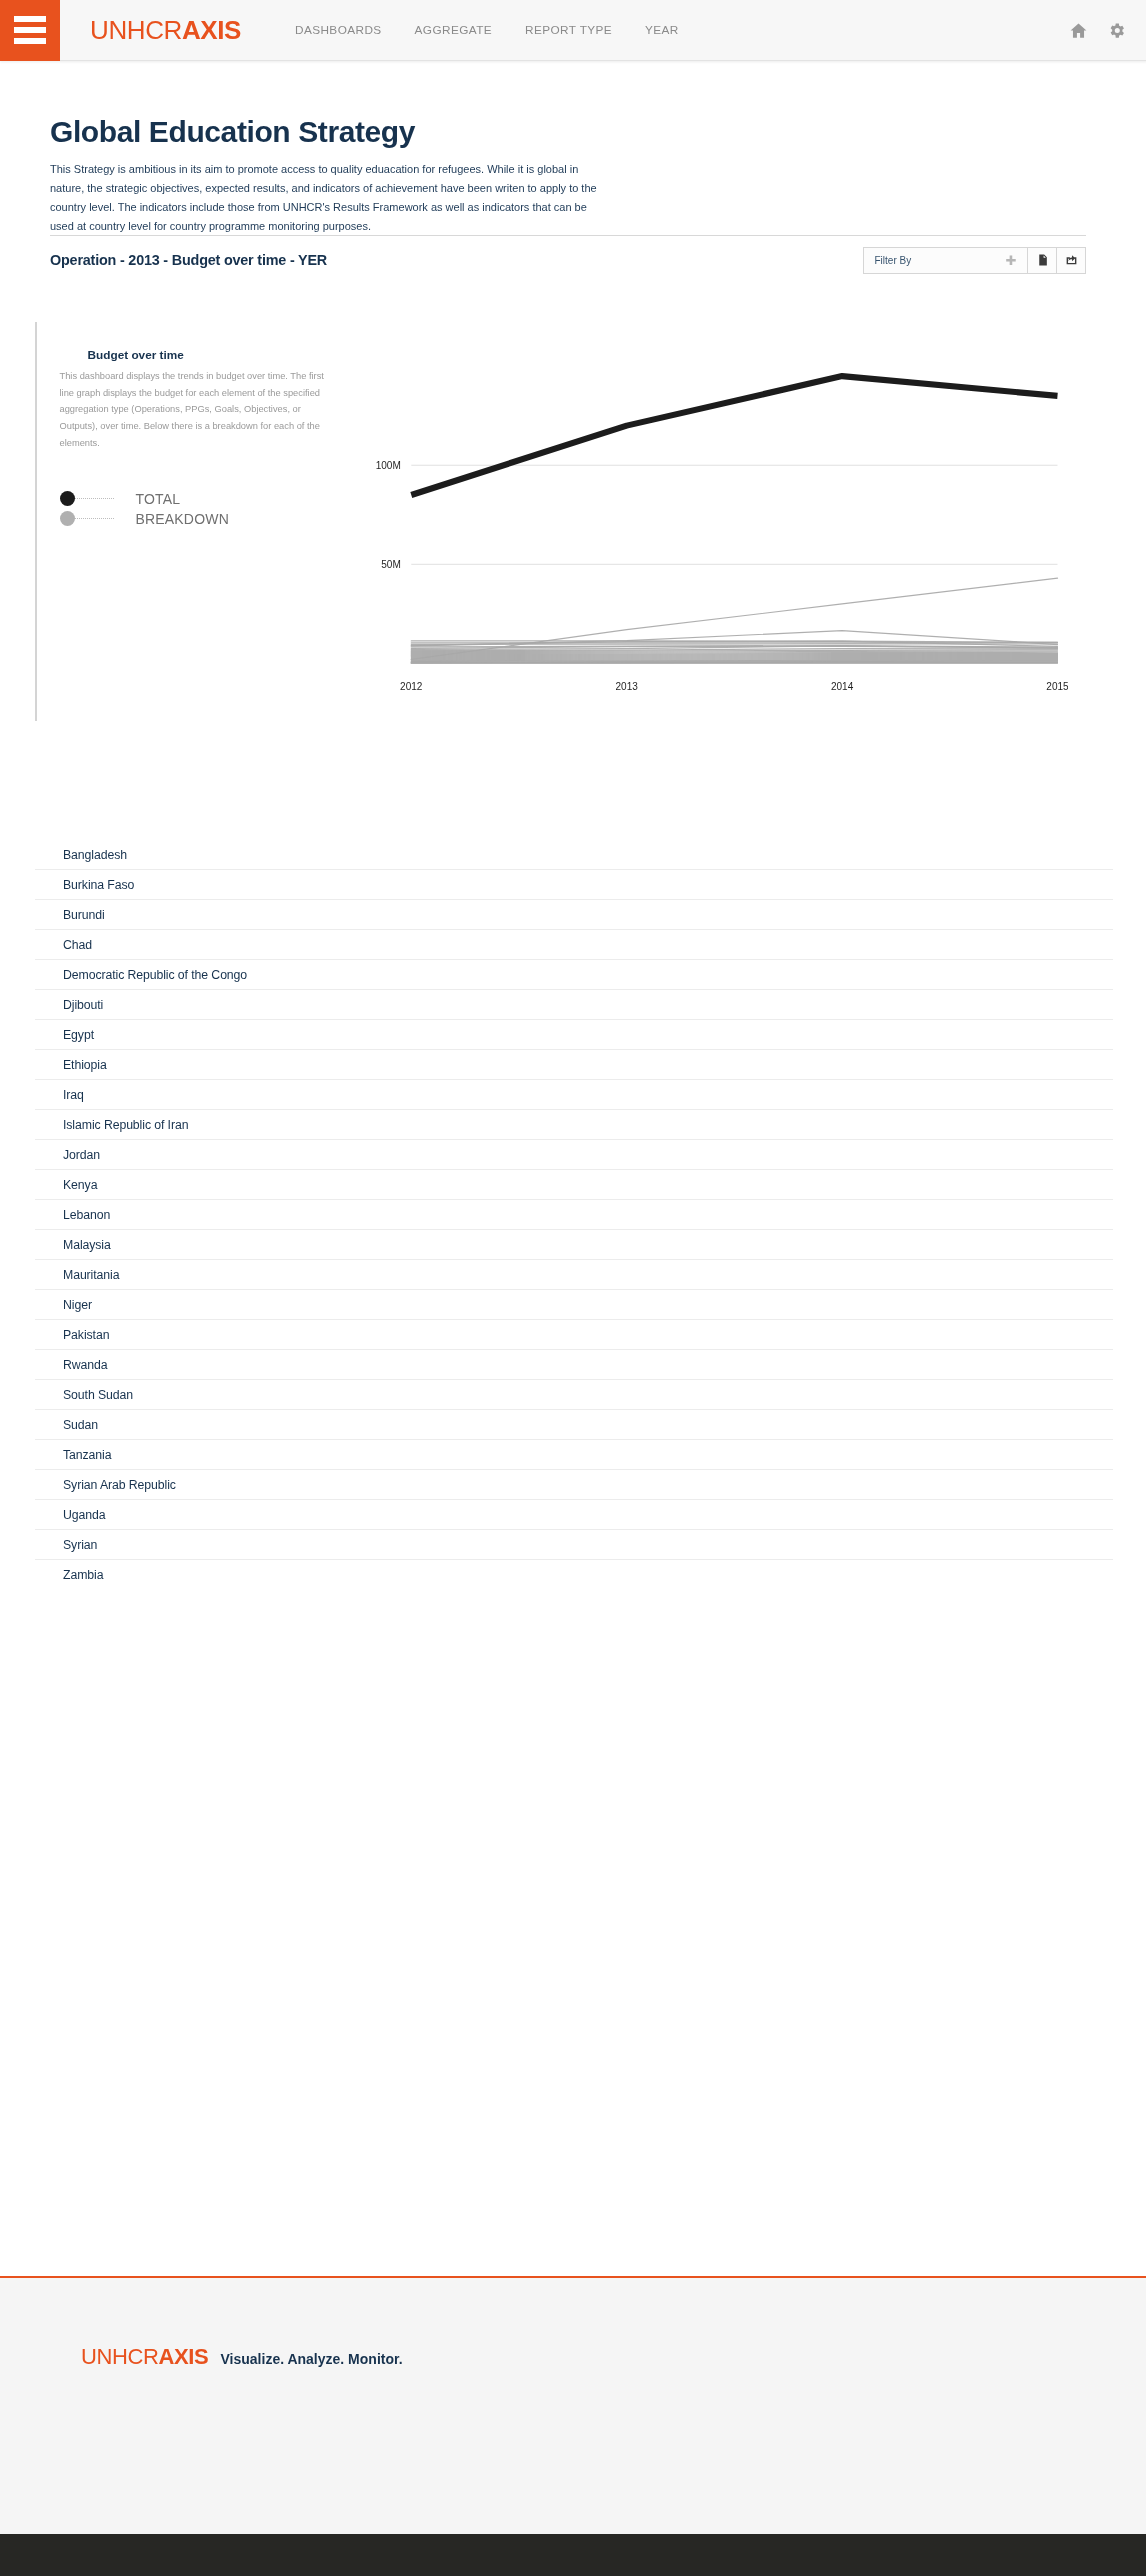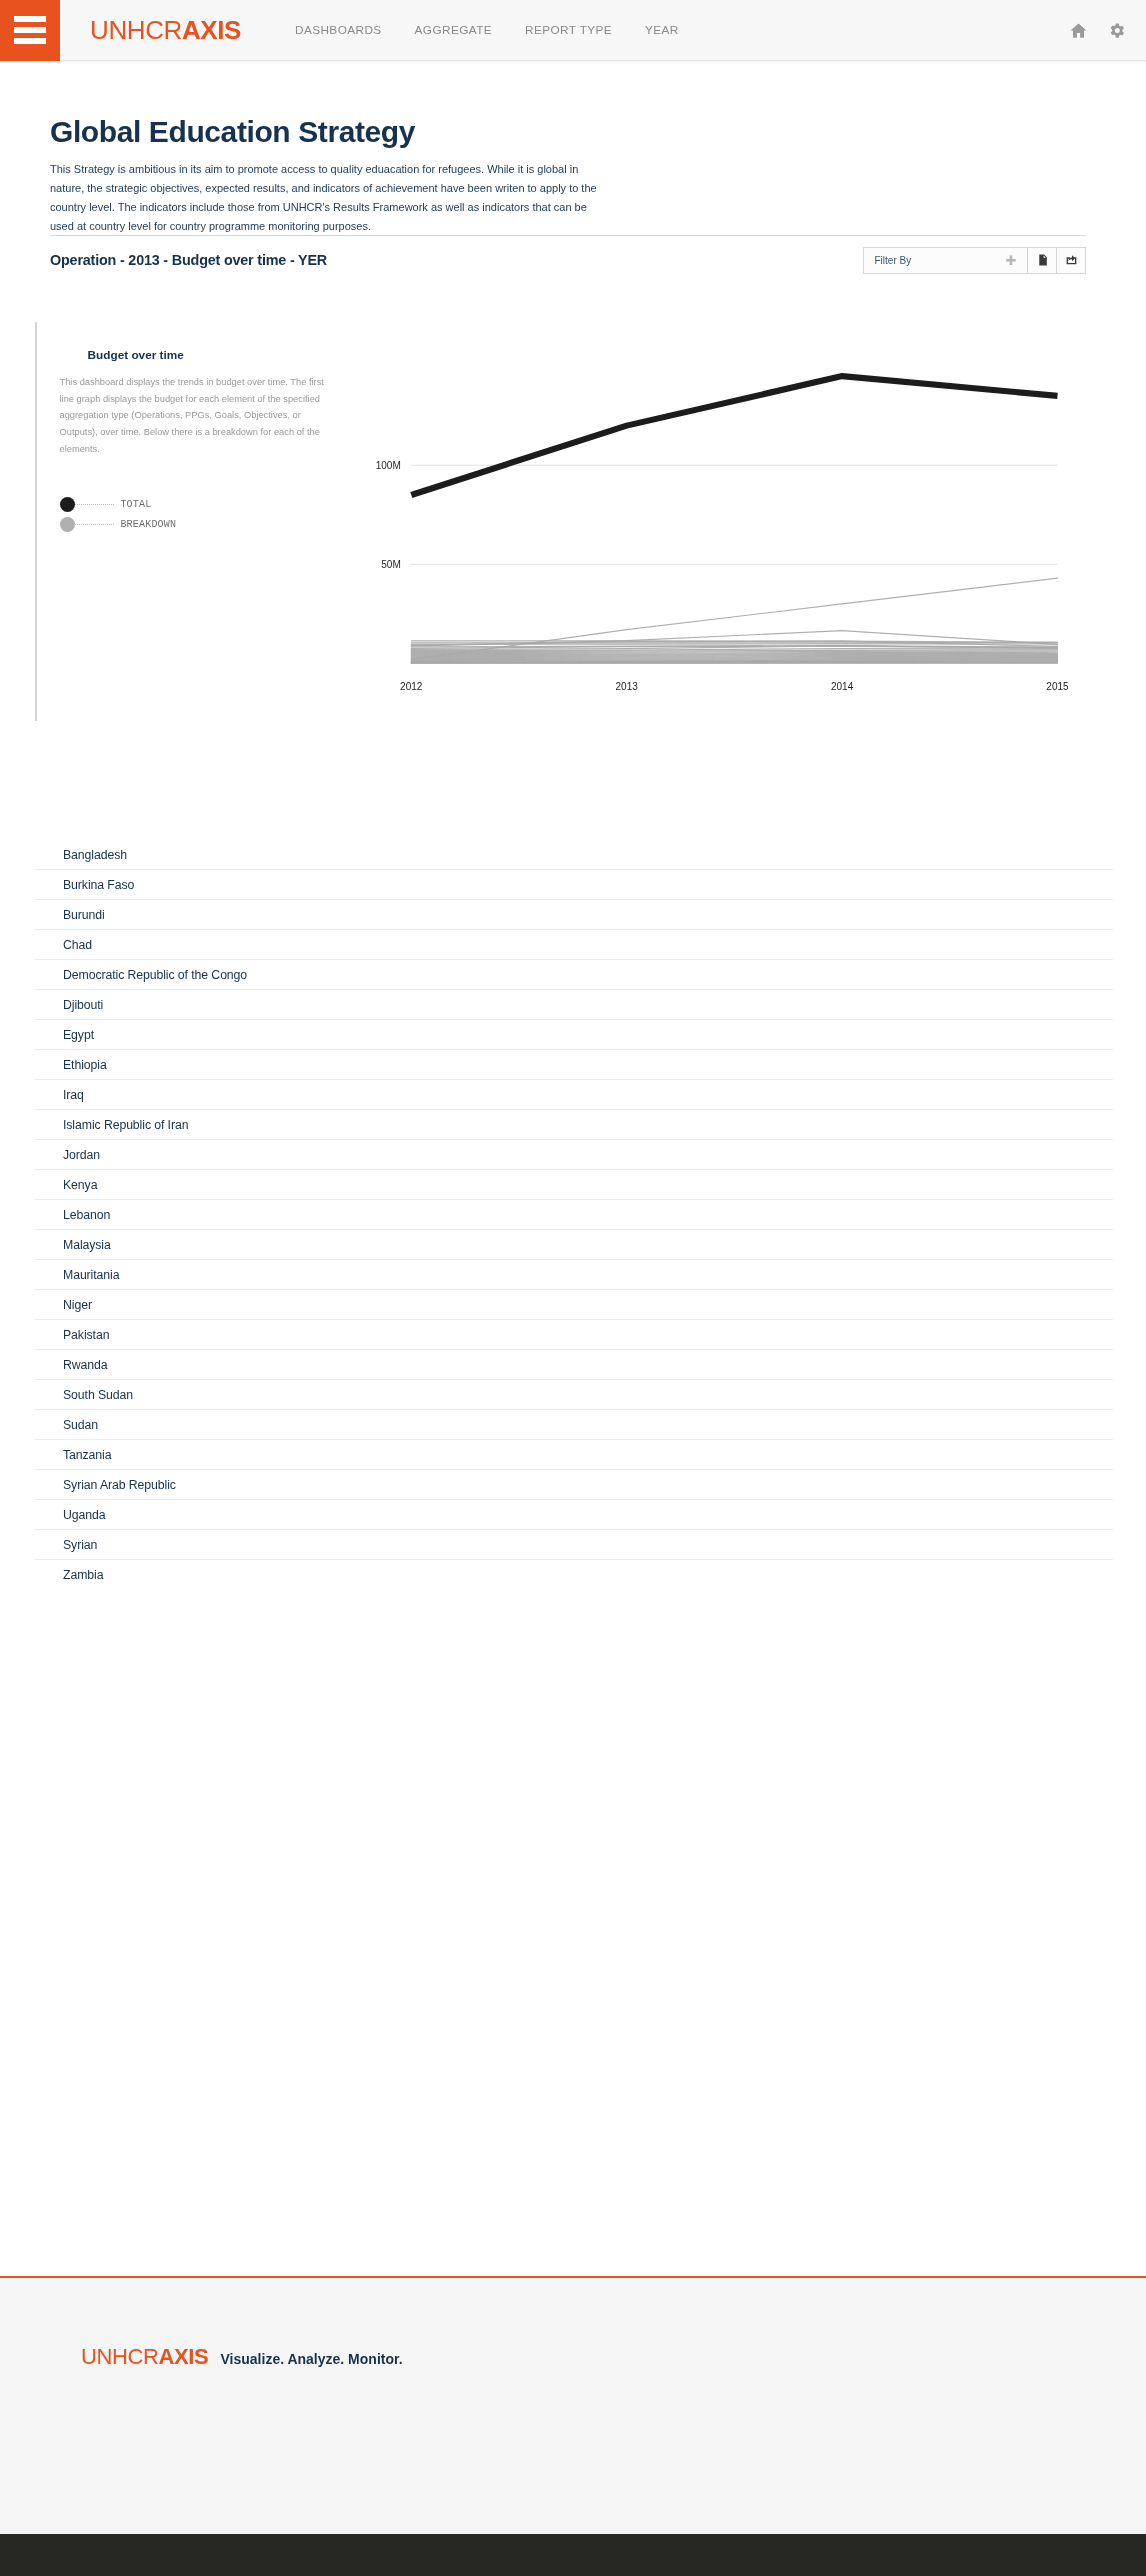--- a/index.html
+++ b/index.html
@@ -78,31 +78,31 @@
     border-left:0.9px solid #d6d6d6; cursor:pointer; background:#fcfcfc;
   }
   .opbtn svg { width:13px; height:14px; fill:#3b3b3b; display:block; }
 
   
   .panel { position:absolute; top: 320px; left: 35px; width: 1059px; height: 403px; }
   .panel-rule { position:absolute; left: 0; top: 1.8px; width: 1.8px; height: 399px; background:#d4d4d4; }
   .panel-left { position:absolute; left: 24.5px; top: 28px; width: 289px; }
   .panel-title { font-size: 11.8px; font-weight: 700; color:#17324e;padding-left:28px; }
   .panel-desc {
-    margin-top: 12px; font-size: 9.3px; line-height: 1.80; color:#9a9a9a; max-width: 271px;
+    margin-top: 6px; font-size: 9.3px; line-height: 1.80; color:#9a9a9a; max-width: 271px;
   }
   .legend { margin-top: 37px; }
   .legend-row { display:flex; align-items:center; height: 20px; }
   .legend-dot { width: 15px; height: 15px; border-radius:50%; flex:0 0 auto; }
   .legend-dot.total { background:#1c1c1c; }
   .legend-dot.breakdown { background:#b0b0b0; }
   .legend-dash {
     width: 39px; height:0; border-top: 1.8px dotted #bdbdbd; margin: 0 0 0 0.9px; flex:0 0 auto;
   }
-  .legend-label { font-size: 10px; color:#6f6f6f; margin-left: 6px; letter-spacing:0.2px;font-family:Liberation Mono, monospace; }
+  .legend-label { font-size: 14px; color:#6f6f6f; margin-left: 21px; letter-spacing:0.2px; }
 
   
   .chart { position:absolute; left: 315px; top: 14px; width: 718px; height: 368px; }
   .chart svg { display:block; }
   .axis-ylabel { font-size: 11.5px; fill:#1f1f1f; font-family:"Liberation Sans",sans-serif; }
   .axis-xlabel { font-size: 11.5px; fill:#1f1f1f; font-family:"Liberation Sans",sans-serif; }
 
   
   .countries { position:absolute; top: 840px; left: 35px; width: 1078px; }
   .country-row {

